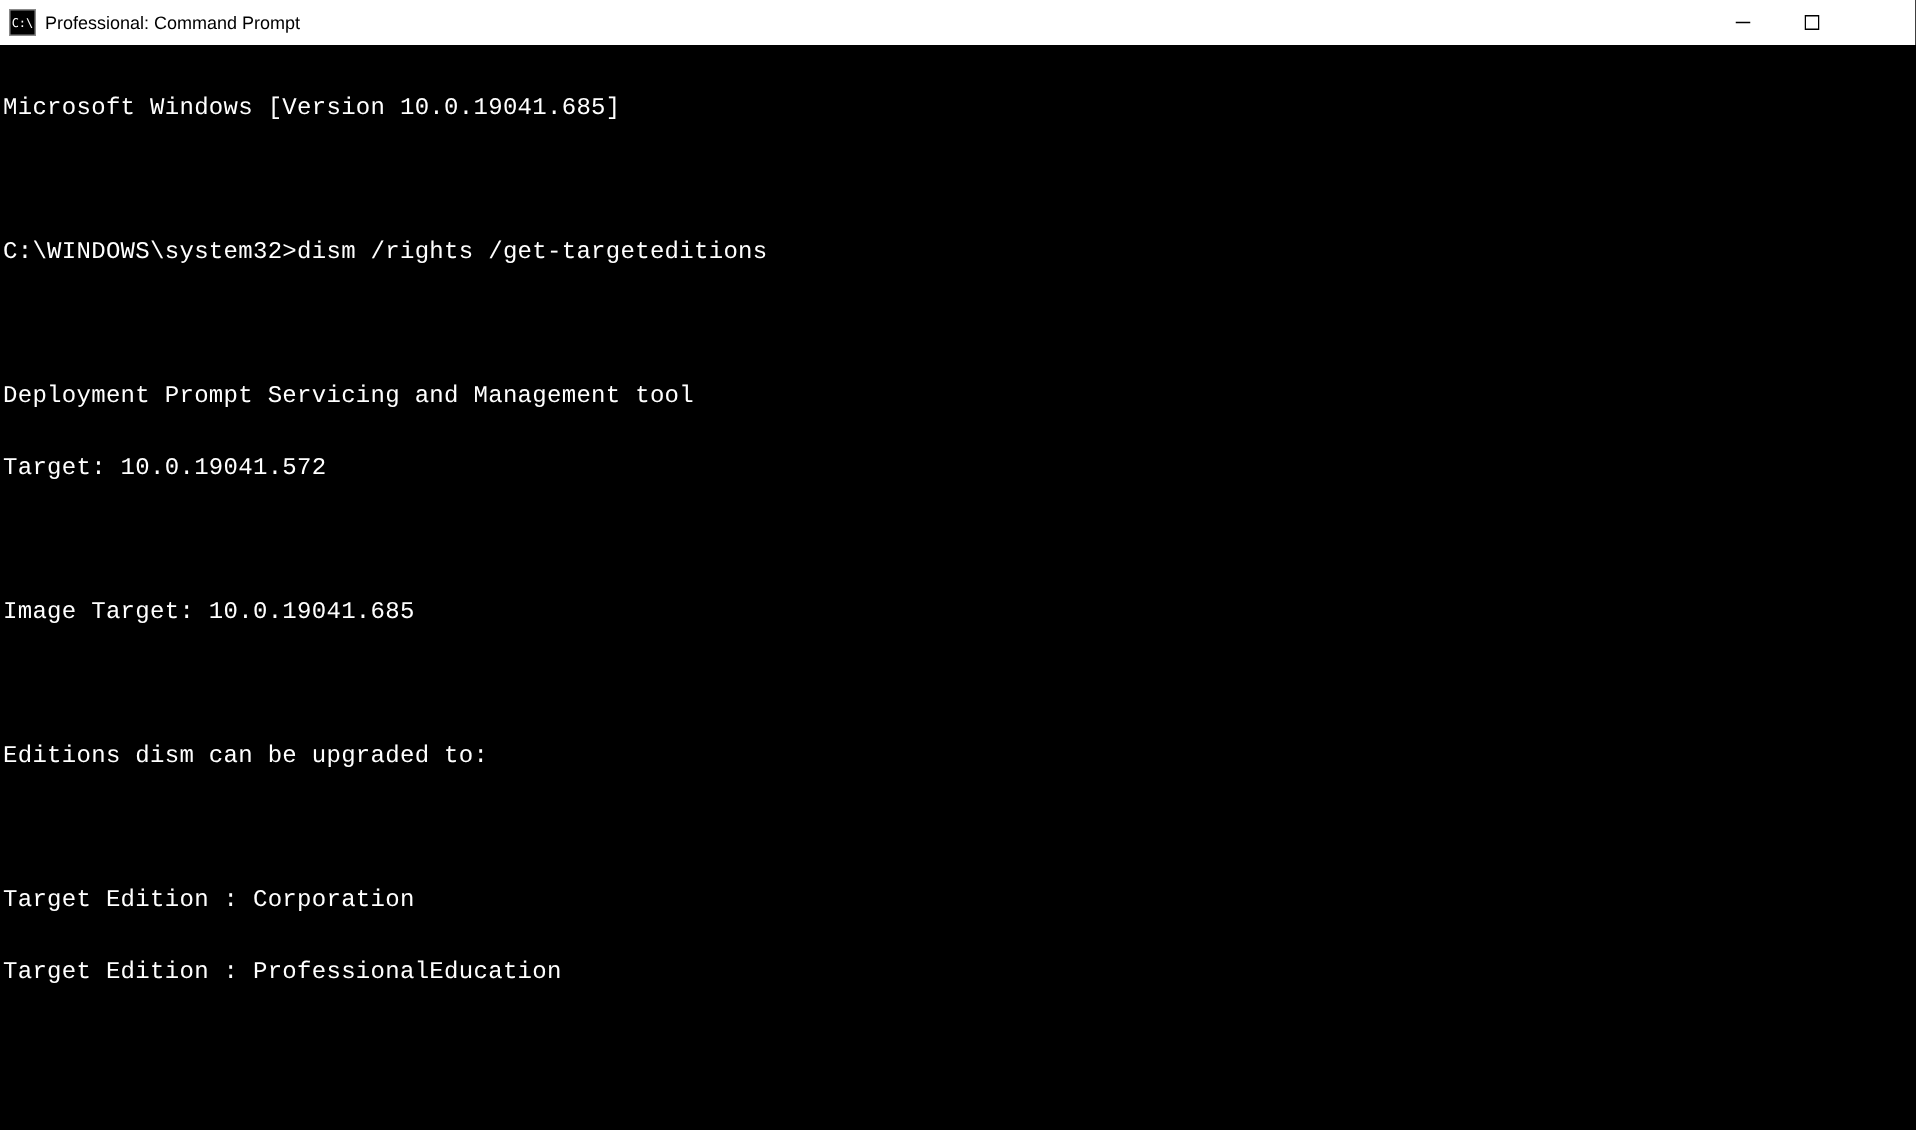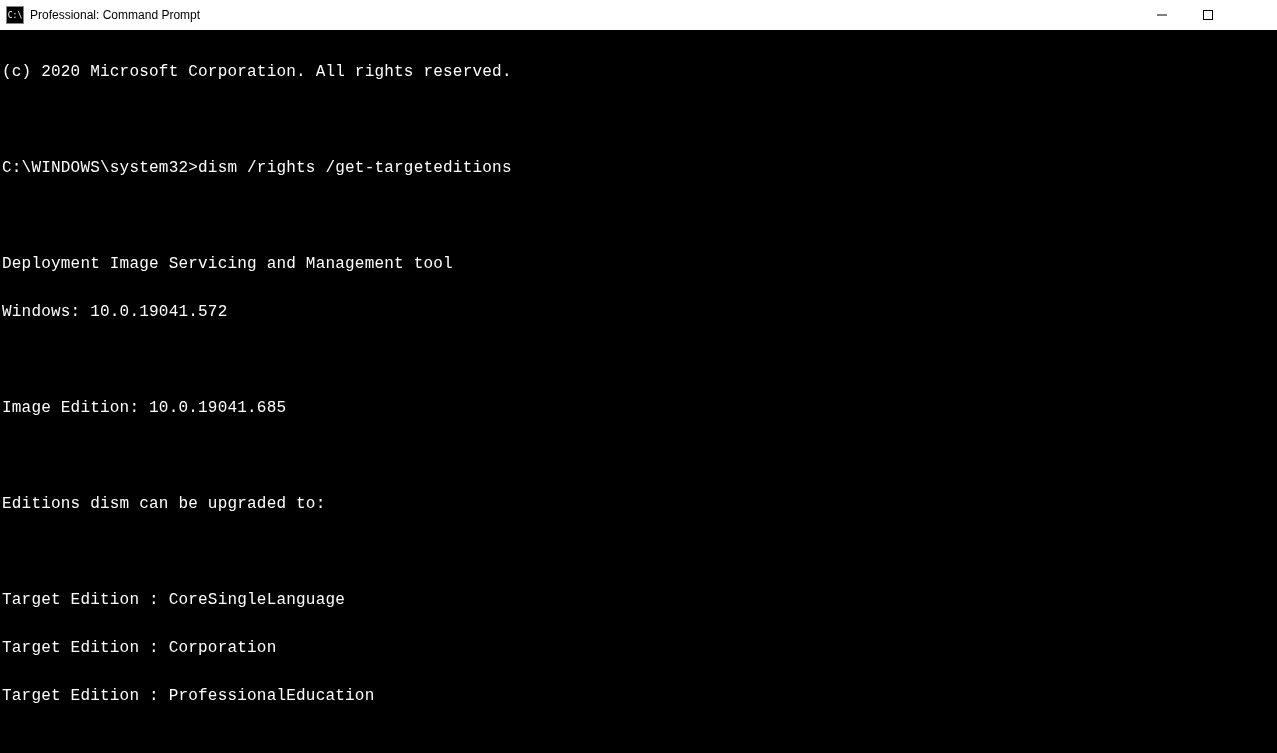--- a/index.html
+++ b/index.html
@@ -92,32 +92,31 @@
         <svg width="10" height="10" viewBox="0 0 10 10">
             <rect x="0.5" y="0.5" width="9" height="9" fill="none" stroke="#000" stroke-width="1"></rect>
           </svg>
       </div>
       <div class="win-btn" style="width:46px;">
       </div>
     </div>
   </div>
 
   <div class="terminal">
-<div class="line">(c) 2020 Microsoft Corporation. All rights reserved.</div>
+<div class="line">Microsoft Windows [Version 10.0.19041.685]</div>
 <div class="line">&nbsp;</div>
 <div class="line"><span>C:\WINDOWS\system32&gt;</span><span>dism /rights /get-targeteditions</span></div>
 <div class="line">&nbsp;</div>
-<div class="line">Deployment Image Servicing and Management tool</div>
-<div class="line">Windows: 10.0.19041.572</div>
+<div class="line">Deployment Prompt Servicing and Management tool</div>
+<div class="line">Target: 10.0.19041.572</div>
 <div class="line">&nbsp;</div>
-<div class="line">Image Edition: 10.0.19041.685</div>
+<div class="line">Image Target: 10.0.19041.685</div>
 <div class="line">&nbsp;</div>
 <div class="line">Editions dism can be upgraded to:</div>
 <div class="line">&nbsp;</div>
-<div class="line">Target Edition : CoreSingleLanguage</div>
 <div class="line">Target Edition : Corporation</div>
 <div class="line">Target Edition : ProfessionalEducation</div>
 
 
 
 
 
 
 
 

